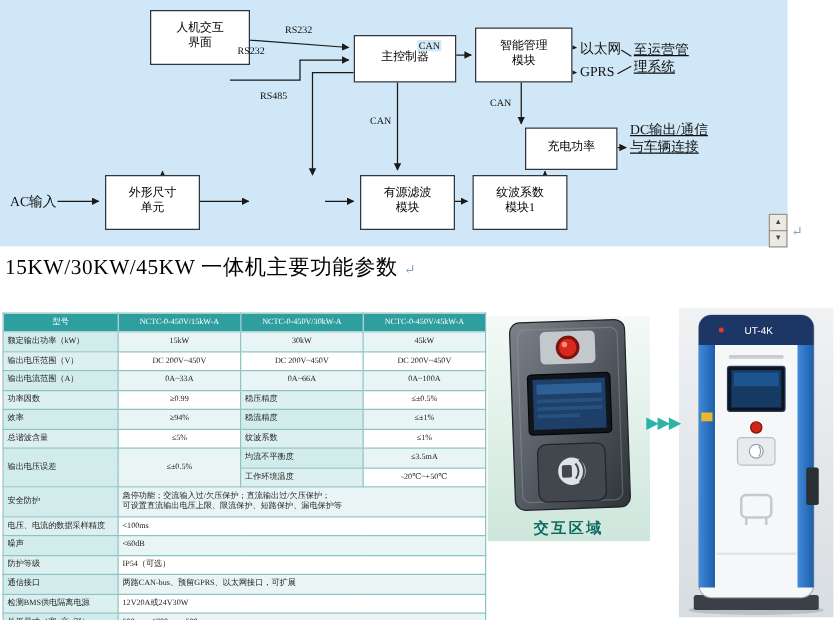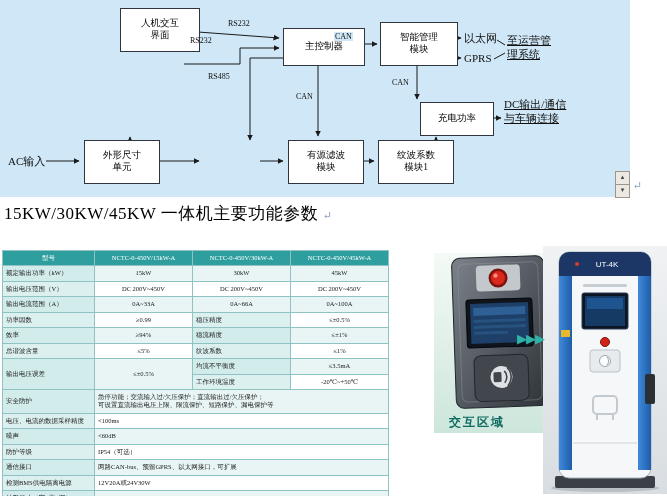--- a/index.html
+++ b/index.html
@@ -52,21 +52,21 @@
         font-size:6.5px;line-height:1.3;color:#222;}
   #spec th,#spec td{border:1px solid #8fc3c3;padding:3px 3px;vertical-align:middle;overflow:hidden;white-space:pre-line;}
   #spec th{background:#2e9e9e;color:#fff;font-weight:normal;text-align:center;}
   #spec td{background:#fff;text-align:center;}
   #spec td.lbl{background:#ddf0f0;text-align:left;}
   #spec tr.alt td{background:#e9f5f5;}
   #spec tr.alt td.lbl{background:#d2ebeb;}
   #spec td.long{text-align:left;}
 
   
-  #photo1{position:absolute;left:390px;top:253px;width:130px;height:180px;padding-left:44px;}
+  #photo1{position:absolute;left:390px;top:253px;width:130px;height:180px;}
   #caption1{position:absolute;left:0;right:0;bottom:2px;text-align:center;color:#0e6b60;font-weight:bold;
             font-size:12px;letter-spacing:2px;font-family:"Liberation Sans",sans-serif;}
   #chevrons{position:absolute;left:517px;top:331px;color:#2fb3a8;font-size:13px;font-weight:bold;letter-spacing:-1px;
             font-family:"DejaVu Sans",sans-serif;z-index:5;}
   #photo2{position:absolute;left:543px;top:246px;width:124px;height:248px;}
 </style>
 </head>
 <body>
 
 <div id="page">

